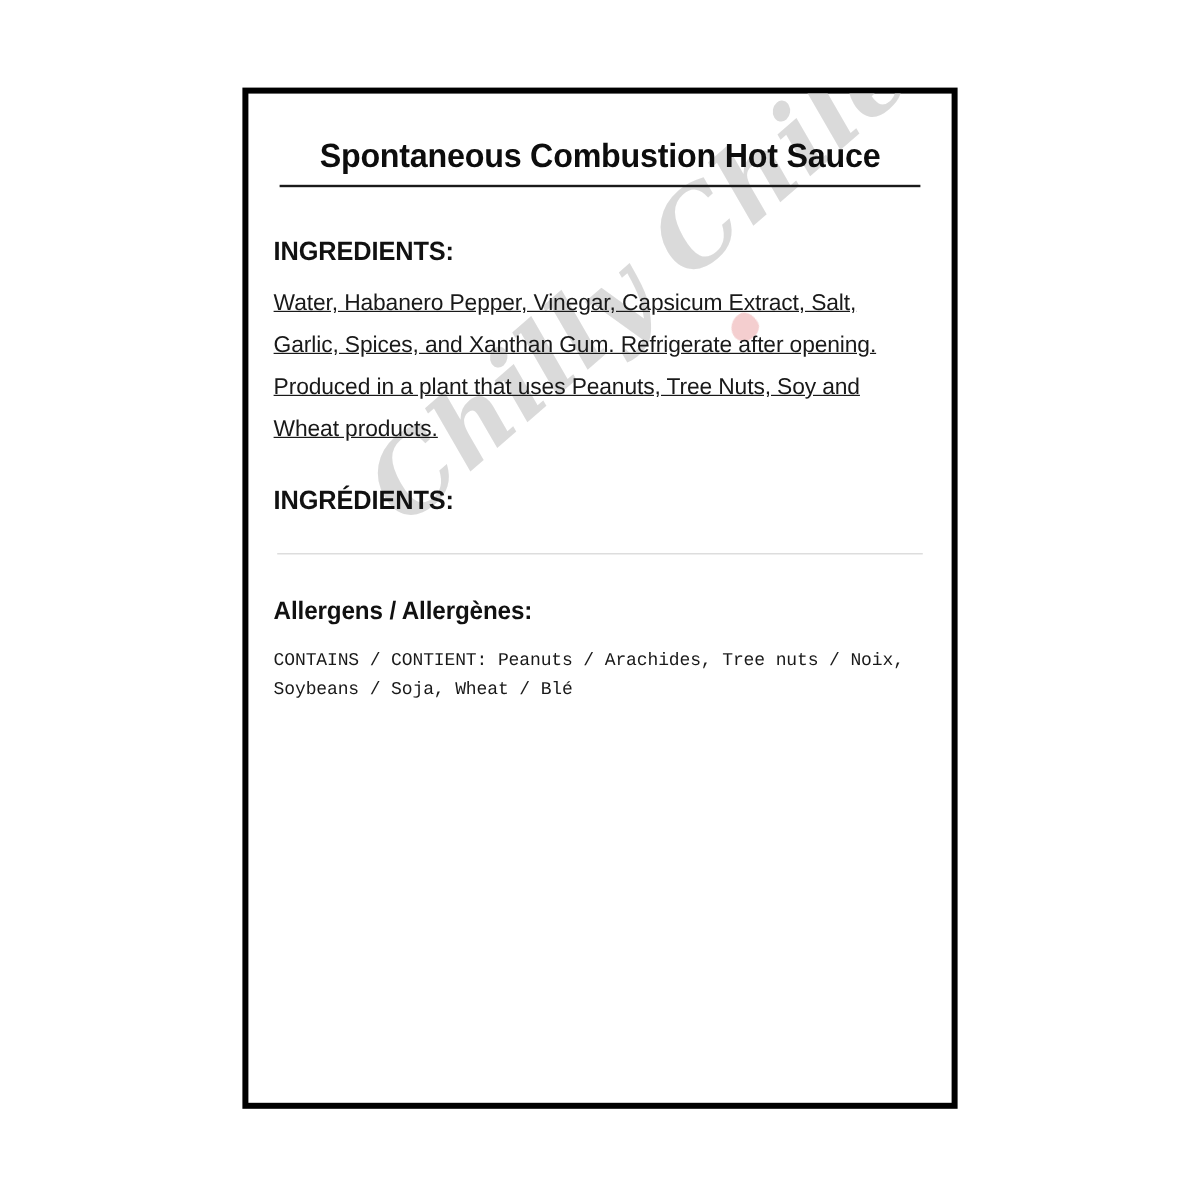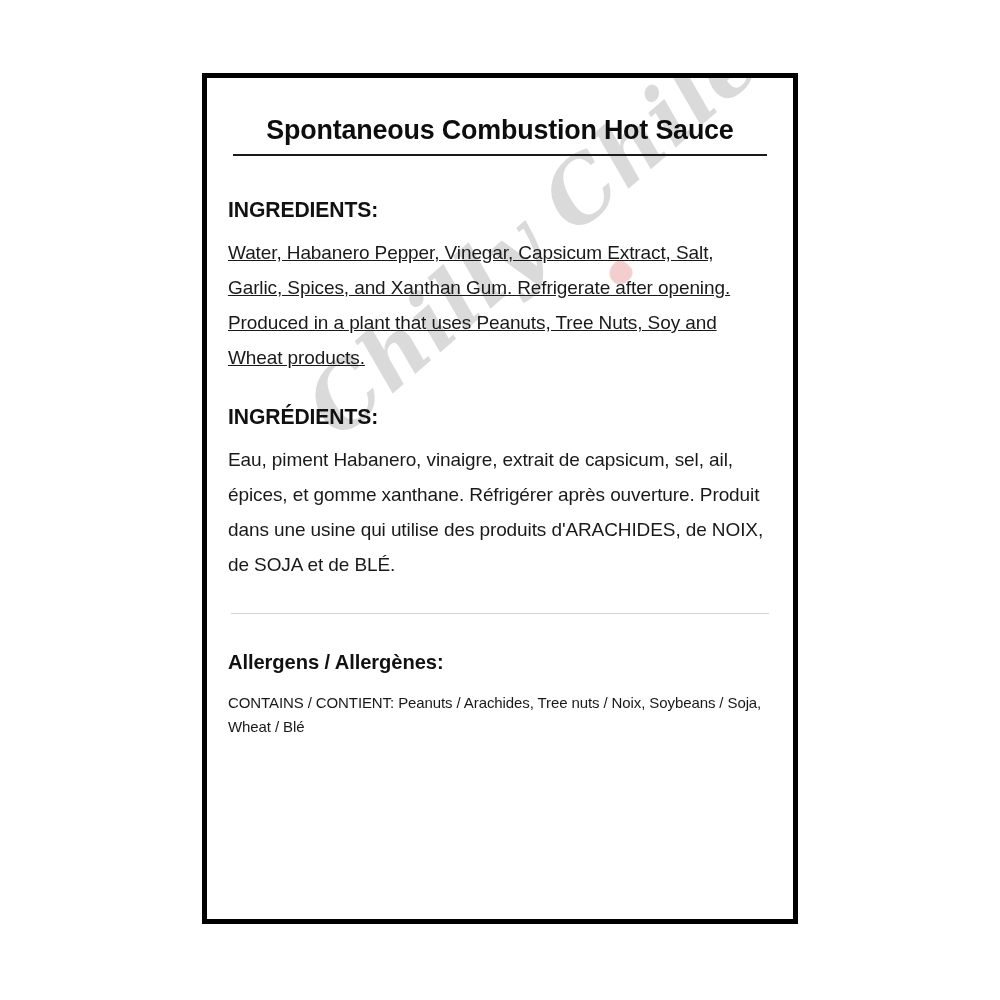--- a/index.html
+++ b/index.html
@@ -137,20 +137,21 @@
     transform: scaleX(0.96);
     transform-origin: left center;
   }
   #allergens-body {
     margin: 6px 0 0 0;
     font-size: 15px;
     font-weight: 400;
     line-height: 24px;
     color: #191919;
     letter-spacing: -0.1px;
+    font-family: Liberation Mono, monospace;
   }
 </style>
 </head>
 <body>
 
 <div id="label-card">
 
   <div id="watermark-layer">
     <div id="watermark-text">Chilly Chiles</div>
     <div id="watermark-chili"></div>
@@ -160,21 +161,20 @@
 
     <div id="title-block">
       <h1 id="product-title">Spontaneous Combustion Hot Sauce</h1>
       <div id="title-rule"></div>
     </div>
 
     <h2 id="ingredients-en-heading" class="section-heading">INGREDIENTS:</h2>
     <p id="ingredients-en-body" class="section-body">Water, Habanero Pepper, Vinegar, Capsicum Extract, Salt, Garlic, Spices, and Xanthan Gum. Refrigerate after opening. Produced in a plant that uses Peanuts, Tree Nuts, Soy and Wheat products.</p>
 
     <h2 id="ingredients-fr-heading" class="section-heading">INGRÉDIENTS:</h2>
-    <p id="ingredients-fr-body" class="section-body">Eau, piment Habanero, vinaigre, extrait de capsicum, sel, ail, épices, et gomme xanthane. Réfrigérer après ouverture. Produit dans une usine qui utilise des produits d'ARACHIDES, de NOIX, de SOJA et de BLÉ.</p>
 
     <div id="allergen-rule"></div>
 
     <h2 id="allergens-heading">Allergens / Allergènes:</h2>
     <p id="allergens-body">CONTAINS / CONTIENT: Peanuts / Arachides, Tree nuts / Noix, Soybeans / Soja, Wheat / Blé</p>
 
   </div>
 </div>
 
 </body></html>

